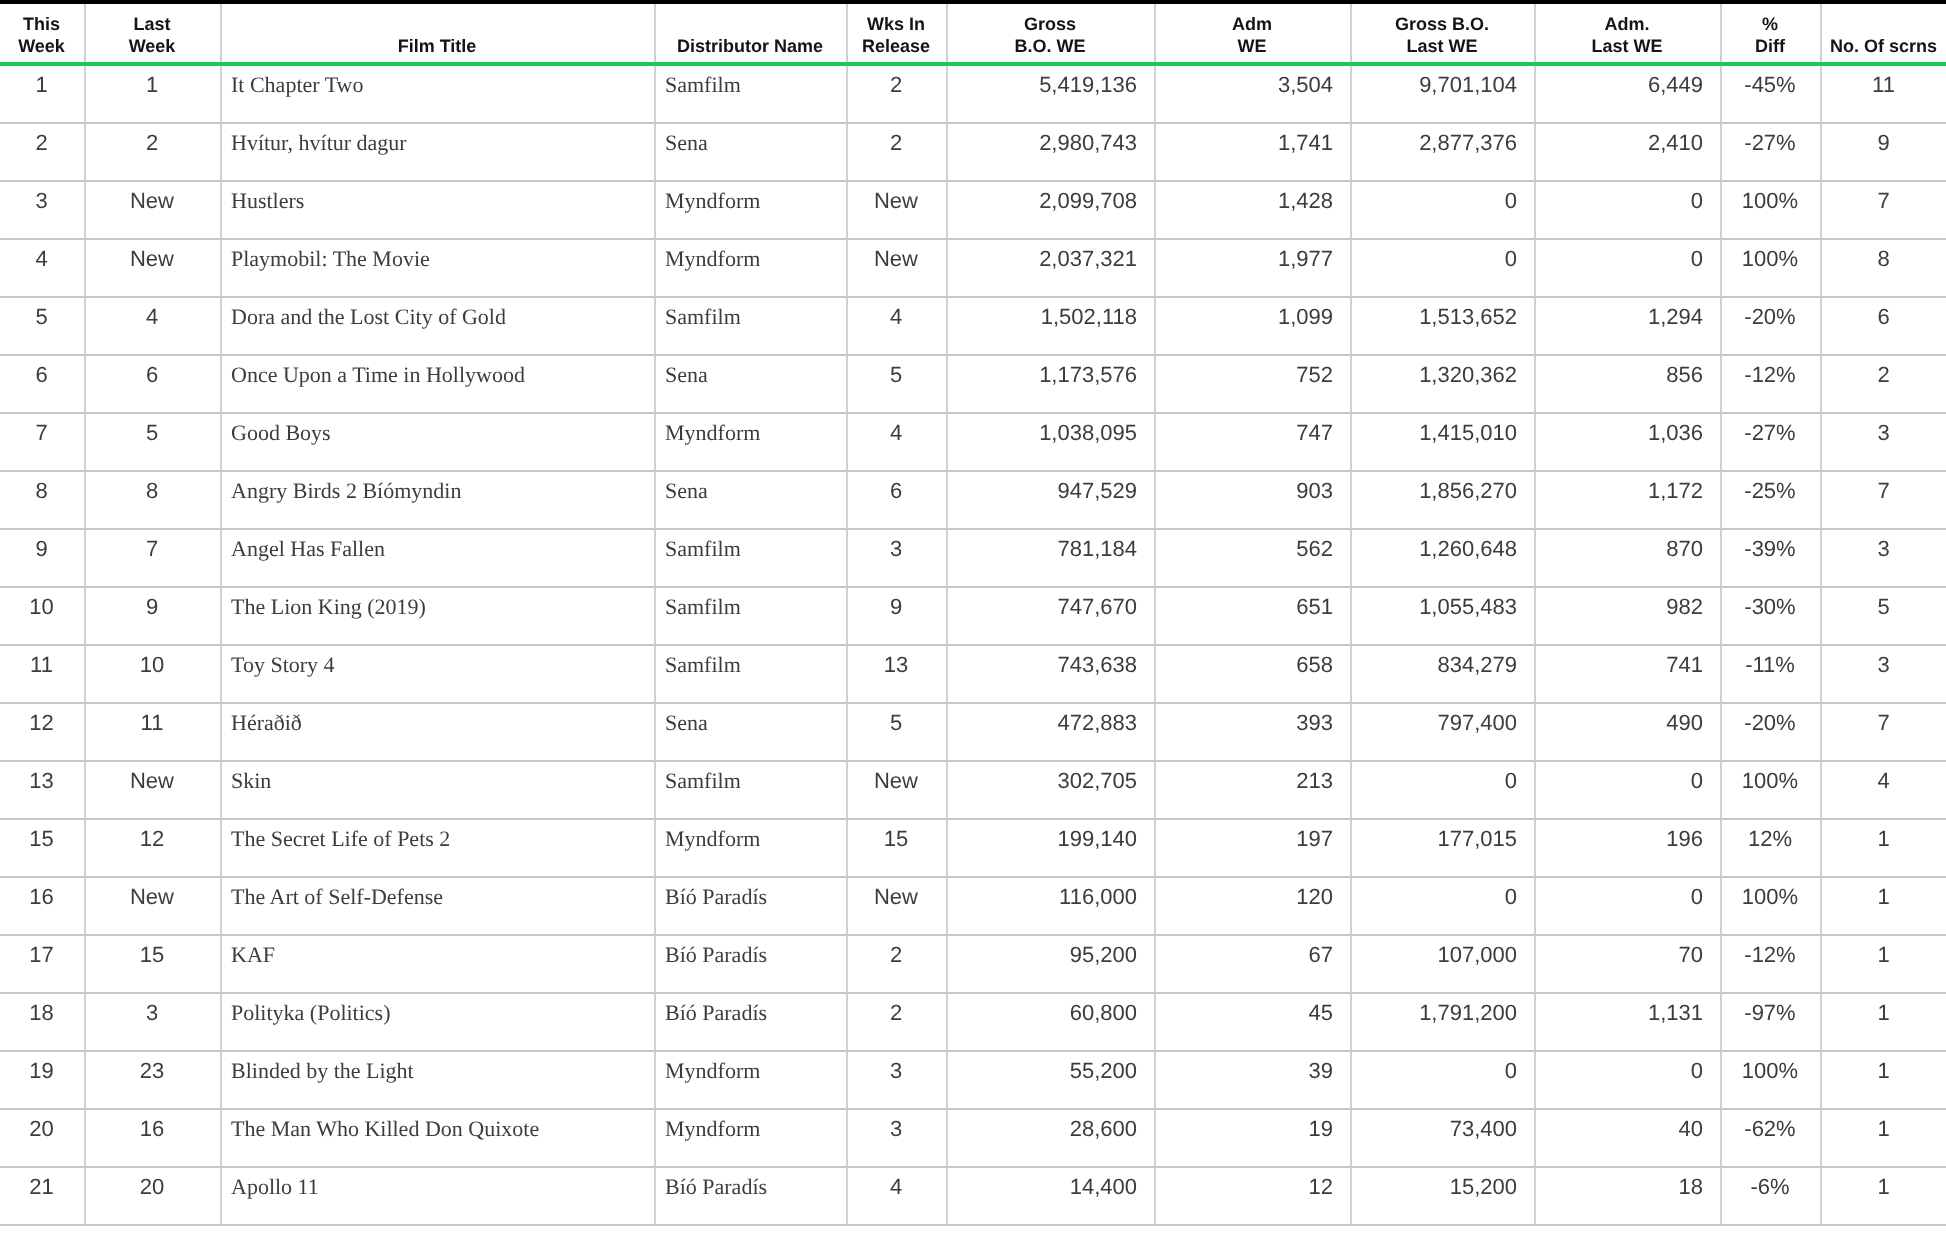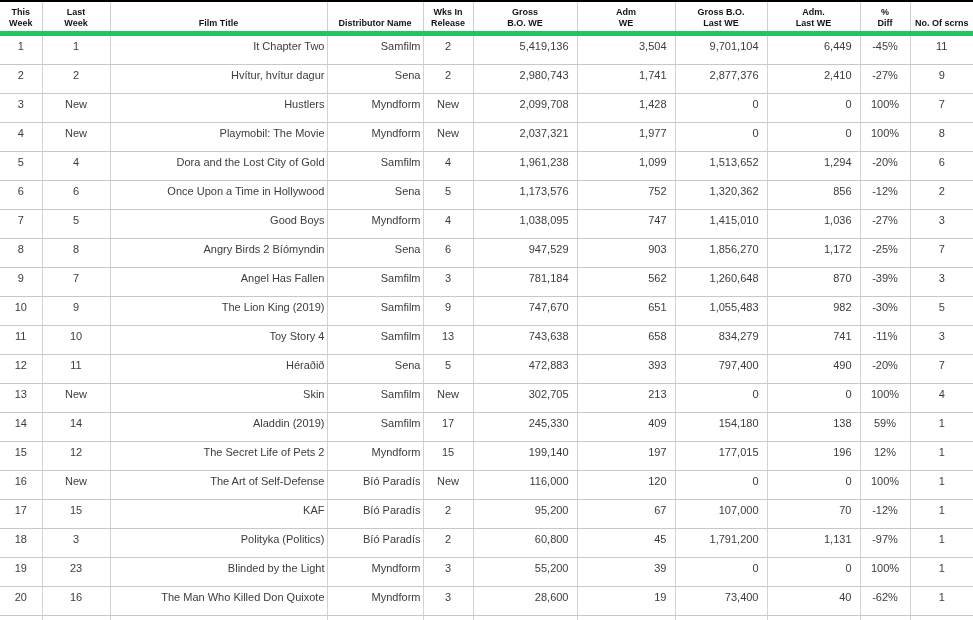--- a/index.html
+++ b/index.html
@@ -1,31 +1,31 @@
 <!DOCTYPE html>
 <html><head>
 <meta charset="utf-8">
 <style>
   html,body{margin:0;padding:0;background:#fff;}
   body{width:973px;height:620px;overflow:hidden;font-family:"Liberation Sans",sans-serif;}
   table{border-collapse:collapse;table-layout:fixed;width:973px;border-top:2px solid #000;}
   thead th{
     font-size:9px;font-weight:bold;color:#141414;text-align:center;vertical-align:bottom;
     white-space:pre-line;line-height:11px;height:26px;padding:1px 2px 2px 2px;
-    border-bottom:5px solid #22c55e;border-left:1px solid #cfcfcf;
+    border-bottom:2px solid #22c55e;border-left:1px solid #cfcfcf;
   }
   thead th:first-child{border-left:none;}
   tbody td{
     font-size:11px;color:#3c3c3c;vertical-align:top;line-height:12px;
     height:24px;padding:4px 2px 0 2px;overflow:hidden;white-space:nowrap;
     border-bottom:1px solid #c8c8c8;border-left:1px solid #d2d2d2;
   }
   tbody td:first-child{border-left:none;}
   td.c0,td.c1,td.c4,td.c9,td.c10{text-align:center;}
-  td.c2,td.c3{text-align:right;padding-left:5px;}
+  td.c2,td.c3{text-align:left;padding-left:5px;font-family:Liberation Serif, serif;}
   td.c5,td.c6,td.c7,td.c8{text-align:right;padding-right:8px;}
 </style>
 </head>
 <body>
 
 <table>
   <colgroup>
     <col style="width:42px">
       <col style="width:68px">
       <col style="width:217px">
@@ -113,21 +113,21 @@
         <td class="c8">0</td>
         <td class="c9">100%</td>
         <td class="c10">8</td>
       </tr>
       <tr>
         <td class="c0">5</td>
         <td class="c1">4</td>
         <td class="c2">Dora and the Lost City of Gold</td>
         <td class="c3">Samfilm</td>
         <td class="c4">4</td>
-        <td class="c5">1,961,238</td>
+        <td class="c5">1,502,118</td>
         <td class="c6">1,099</td>
         <td class="c7">1,513,652</td>
         <td class="c8">1,294</td>
         <td class="c9">-20%</td>
         <td class="c10">6</td>
       </tr>
       <tr>
         <td class="c0">6</td>
         <td class="c1">6</td>
         <td class="c2">Once Upon a Time in Hollywood</td>
@@ -225,33 +225,20 @@
         <td class="c3">Samfilm</td>
         <td class="c4">New</td>
         <td class="c5">302,705</td>
         <td class="c6">213</td>
         <td class="c7">0</td>
         <td class="c8">0</td>
         <td class="c9">100%</td>
         <td class="c10">4</td>
       </tr>
       <tr>
-        <td class="c0">14</td>
-        <td class="c1">14</td>
-        <td class="c2">Aladdin (2019)</td>
-        <td class="c3">Samfilm</td>
-        <td class="c4">17</td>
-        <td class="c5">245,330</td>
-        <td class="c6">409</td>
-        <td class="c7">154,180</td>
-        <td class="c8">138</td>
-        <td class="c9">59%</td>
-        <td class="c10">1</td>
-      </tr>
-      <tr>
         <td class="c0">15</td>
         <td class="c1">12</td>
         <td class="c2">The Secret Life of Pets 2</td>
         <td class="c3">Myndform</td>
         <td class="c4">15</td>
         <td class="c5">199,140</td>
         <td class="c6">197</td>
         <td class="c7">177,015</td>
         <td class="c8">196</td>
         <td class="c9">12%</td>

